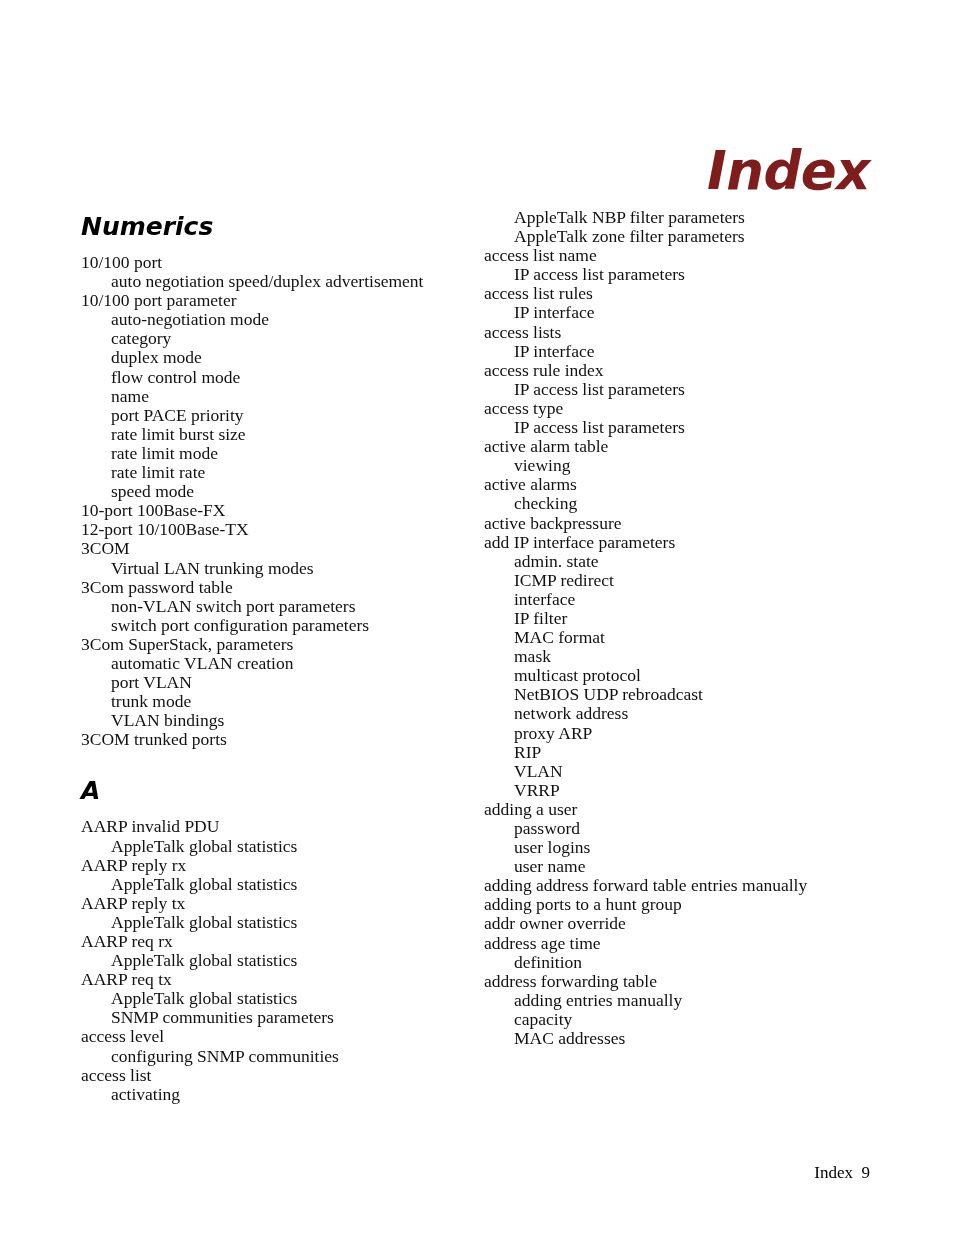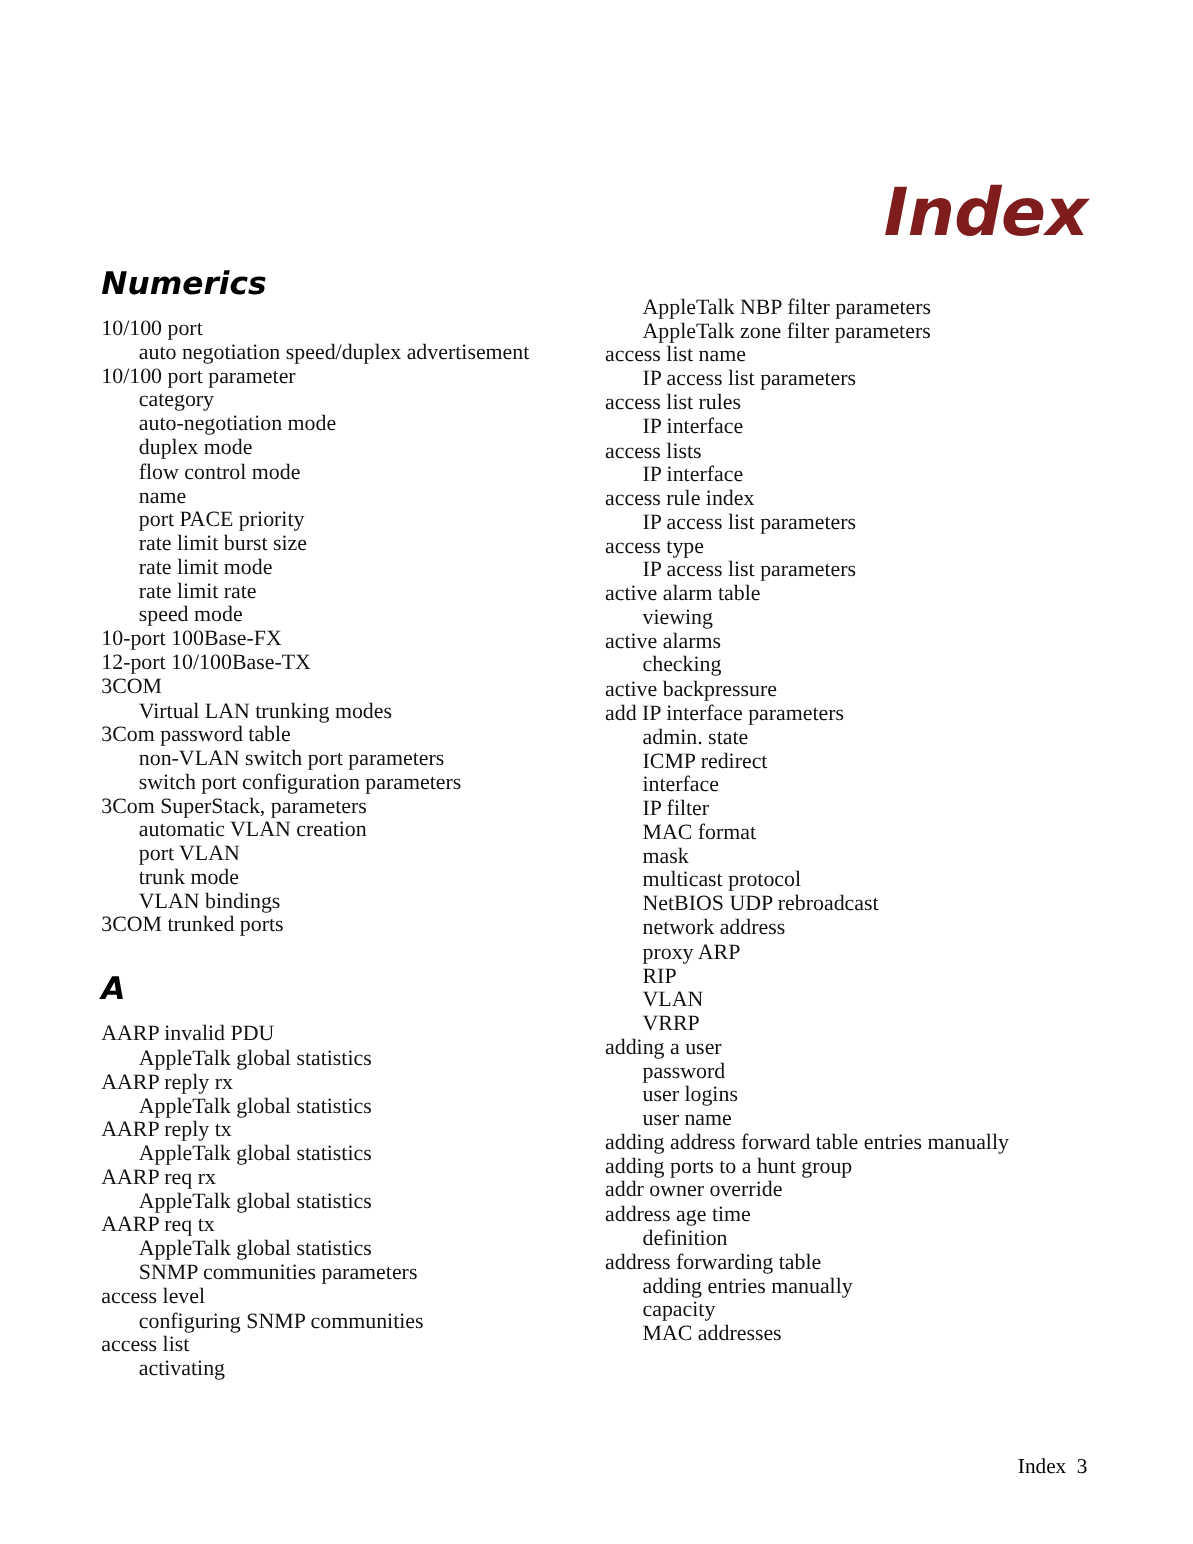--- a/index.html
+++ b/index.html
@@ -43,21 +43,21 @@
     top: 208px;
     width: 953px;
     height: 920px;
   }
   .column {
     position: absolute;
     top: 0;
     width: 400px;
   }
   .column.left  { left: 81px; }
-  .column.right { left: 484px; margin-top: 28px; }
+  .column.right { left: 484px; }
 
   
   .section-head {
     font-family: "DejaVu Sans", "Liberation Sans", sans-serif;
     font-style: italic;
     font-weight: 700;
     font-size: 25px;
     line-height: 1;
     color: #000000;
     margin: 0;
@@ -115,22 +115,22 @@
   <h1 class="page-title">Index</h1>
 
   <div class="columns">
     <div class="column left">
         <div class="section">
           <div class="section-head">Numerics</div>
           <ul class="entries">
             <li class="entry level-0">10/100 port</li>
             <li class="entry level-1">auto negotiation speed/duplex advertisement</li>
             <li class="entry level-0">10/100 port parameter</li>
+            <li class="entry level-1">auto-negotiation mode</li>
             <li class="entry level-1">category</li>
-            <li class="entry level-1">auto-negotiation mode</li>
             <li class="entry level-1">duplex mode</li>
             <li class="entry level-1">flow control mode</li>
             <li class="entry level-1">name</li>
             <li class="entry level-1">port PACE priority</li>
             <li class="entry level-1">rate limit burst size</li>
             <li class="entry level-1">rate limit mode</li>
             <li class="entry level-1">rate limit rate</li>
             <li class="entry level-1">speed mode</li>
             <li class="entry level-0">10-port 100Base-FX</li>
             <li class="entry level-0">12-port 10/100Base-TX</li>
@@ -214,16 +214,16 @@
             <li class="entry level-0">address forwarding table</li>
             <li class="entry level-1">adding entries manually</li>
             <li class="entry level-1">capacity</li>
             <li class="entry level-1">MAC addresses</li>
           </ul>
         </div>
       </div>
   </div>
 
   <div class="footer">
-    <div class="folio">Index  3</div>
+    <div class="folio">Index  9</div>
   </div>
 
 </div>
 
 </body></html>

